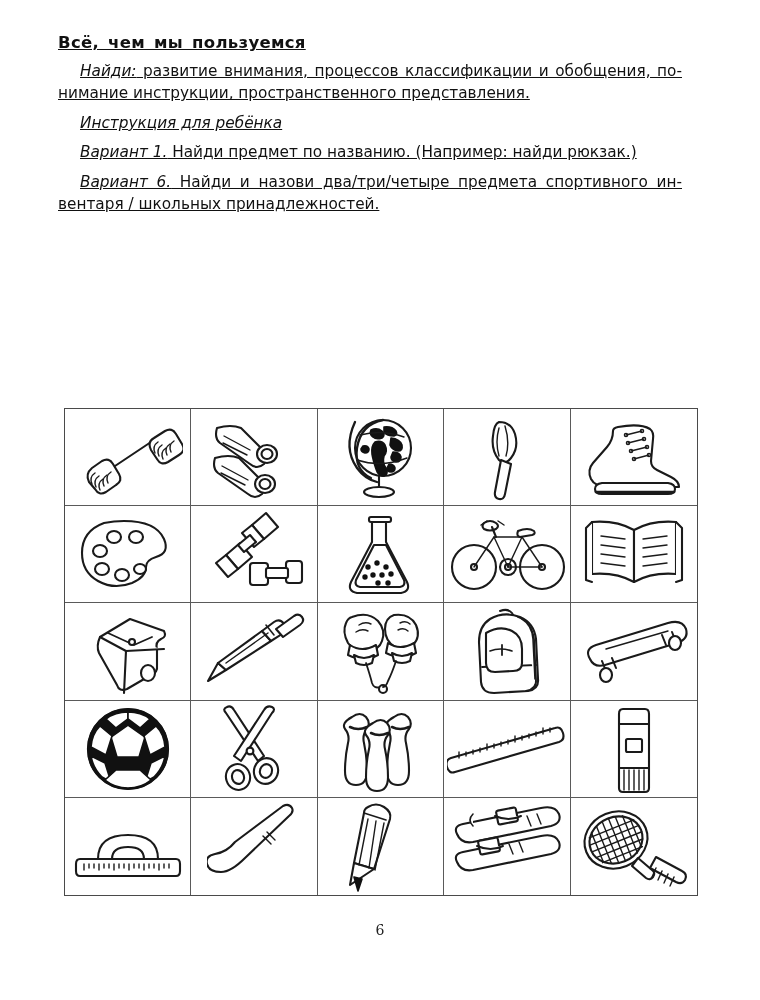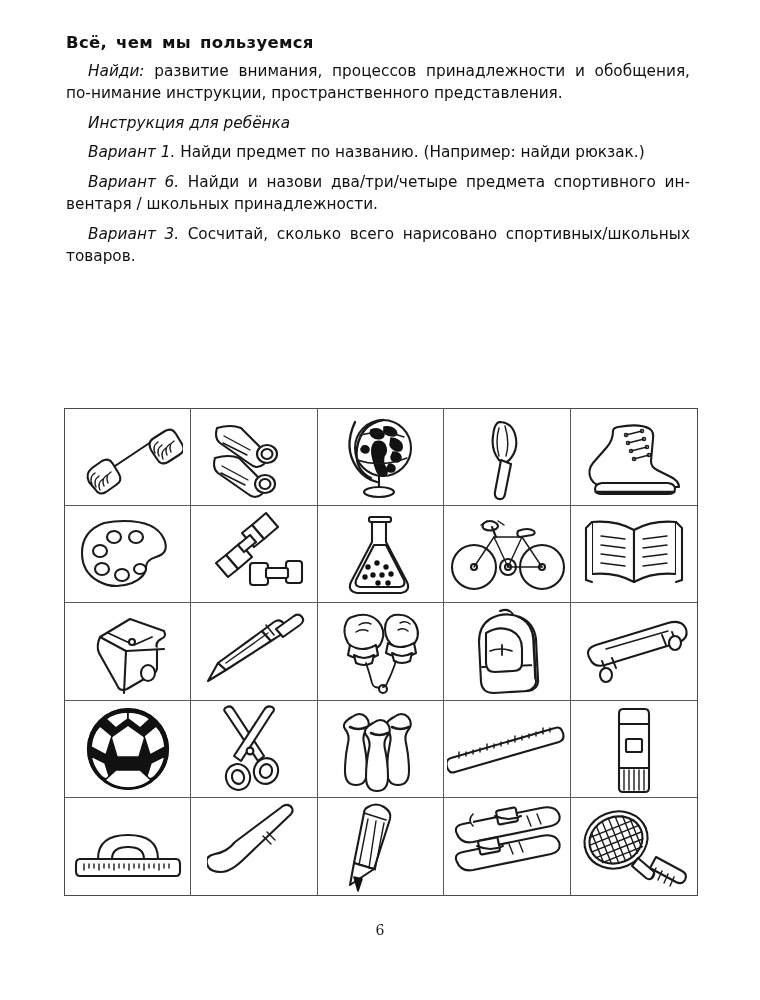--- a/index.html
+++ b/index.html
@@ -20,23 +20,24 @@
   .page {
     position: absolute;
     left: 0; top: 0;
     width: 760px;
     height: 1000px;
   }
 
   
   .text-block {
     position: absolute;
-    left: 66px;
+    left: 58px;
     top: 34px;
     width: 624px;
+    text-decoration: underline;
   }
 
   .title {
     font-size: 16.5px;
     font-weight: bold;
     letter-spacing: 0.3px;
     word-spacing: 3px;
     margin: 0 0 7px 0;
     line-height: 1.15;
   }
@@ -121,29 +122,28 @@
 </style>
 </head>
 <body>
 
 <div class="page">
 
   <div class="text-block">
 
     <h1 class="title">Всё, чем мы пользуемся</h1>
 
-    <p class="para indent"><span class="lbl">Найди:</span><span> развитие внимания, процессов принадлежности и обобщения, по-нимание инструкции, пространственного представления.</span></p>
+    <p class="para indent"><span class="lbl">Найди:</span><span> развитие внимания, процессов классификации и обобщения, по-нимание инструкции, пространственного представления.</span></p>
 
     <p class="para indent"><span class="lbl">Инструкция для ребёнка</span></p>
 
     <p class="para indent"><span class="lbl">Вариант 1.</span><span> Найди предмет по названию. (Например: найди рюкзак.)</span></p>
 
-    <p class="para indent"><span class="lbl">Вариант 6.</span><span> Найди и назови два/три/четыре предмета спортивного ин-вентаря / школьных принадлежности.</span></p>
-
-    <p class="para indent"><span class="lbl">Вариант 3.</span><span> Сосчитай, сколько всего нарисовано спортивных/школьных товаров.</span></p>
+    <p class="para indent"><span class="lbl">Вариант 6.</span><span> Найди и назови два/три/четыре предмета спортивного ин-вентаря / школьных принадлежностей.</span></p>
+
 
 
 
   </div>
 
   <div class="grid">
 
     <div class="cell">
       <span>
       <svg width="110" height="86" viewBox="0 0 110 86">

